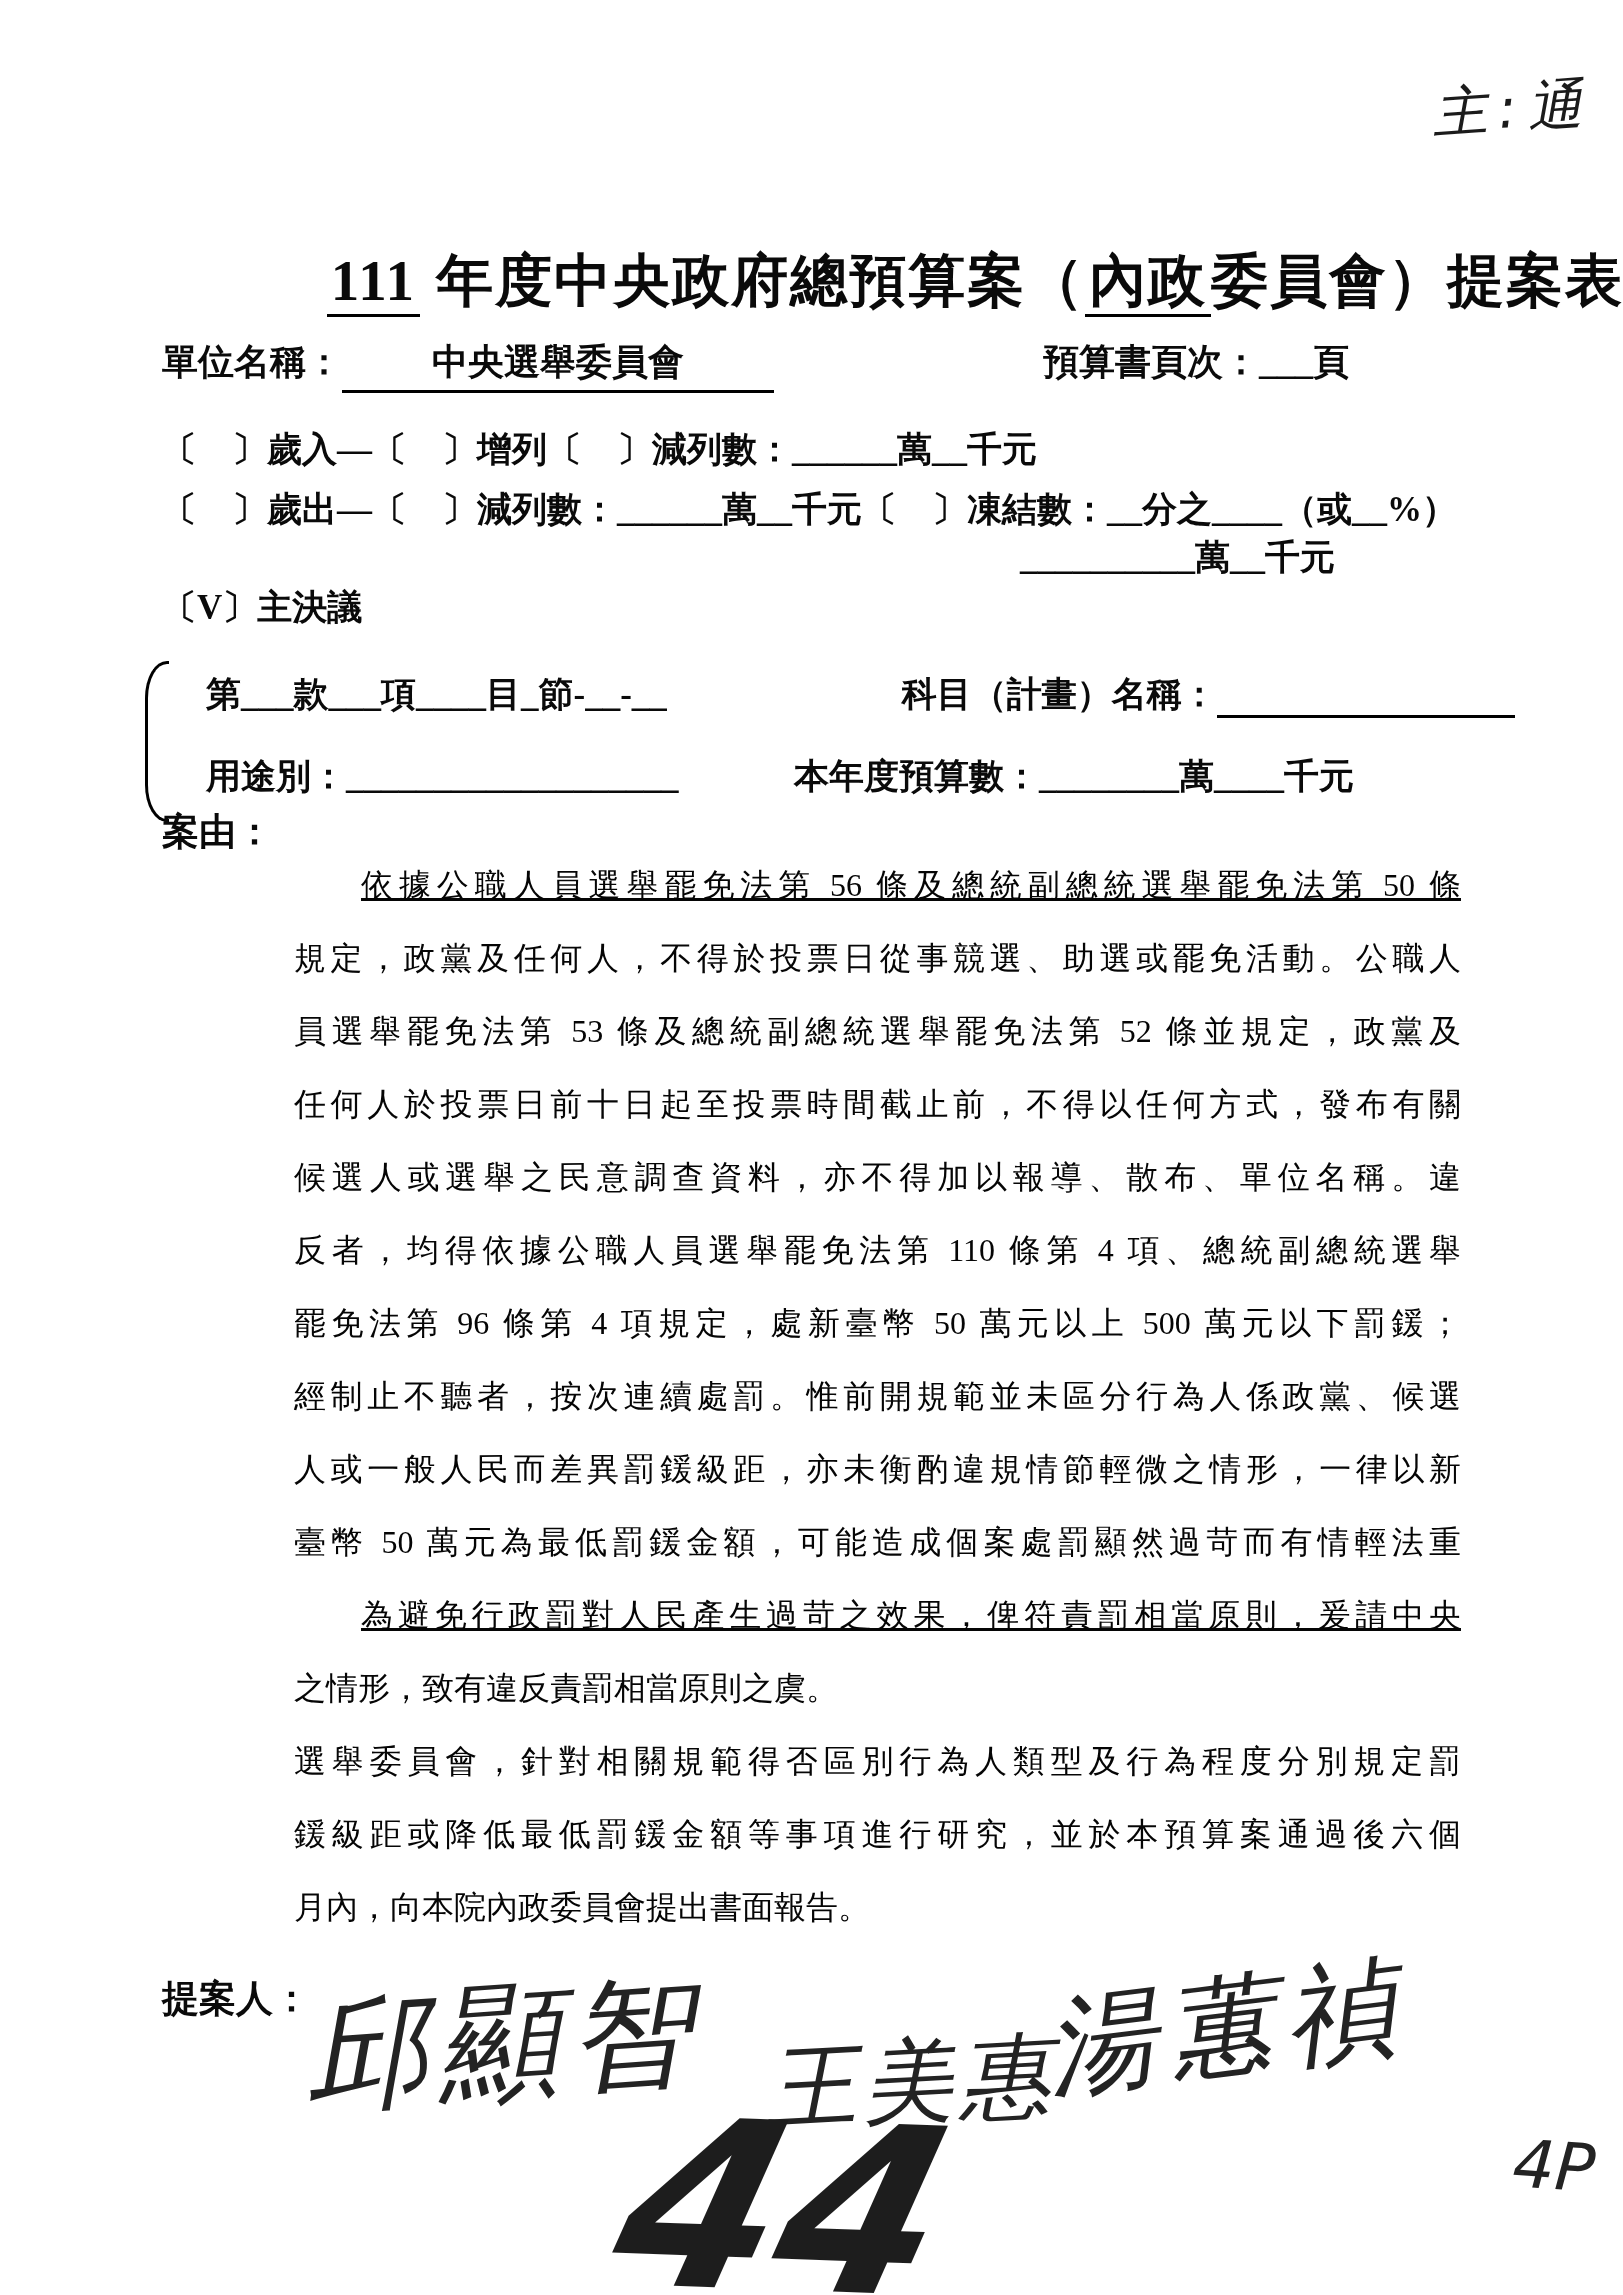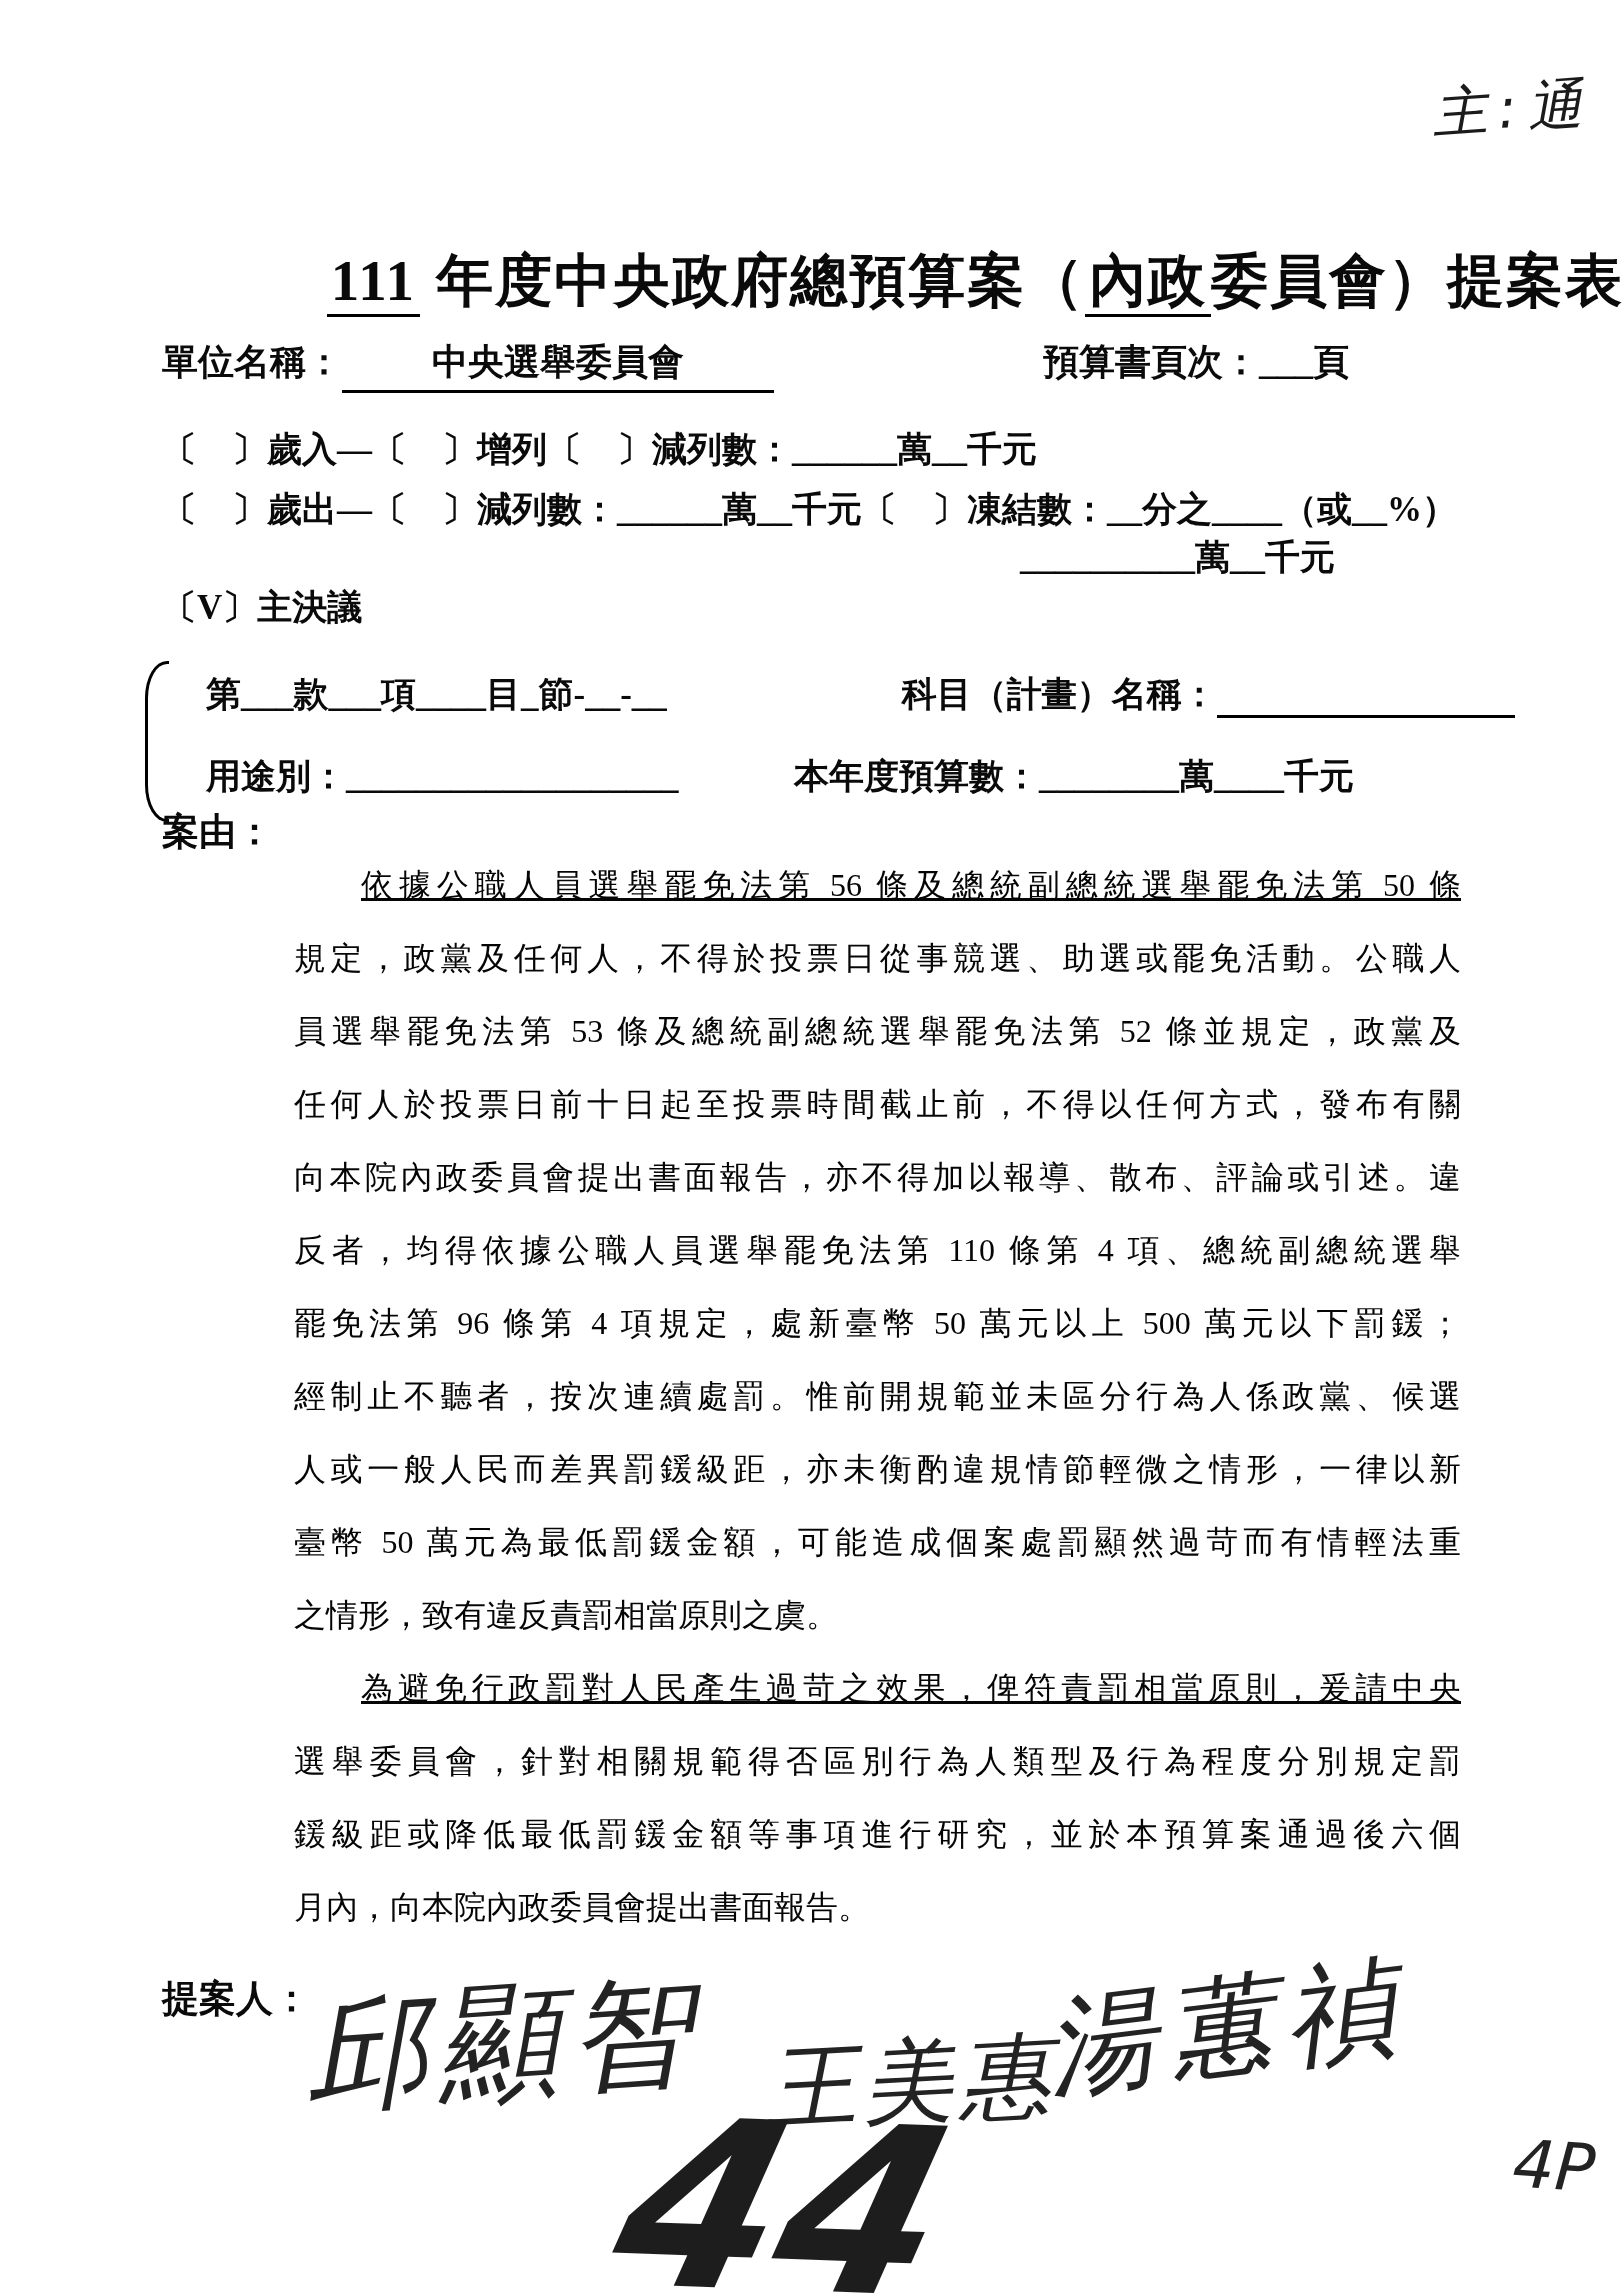--- a/index.html
+++ b/index.html
@@ -148,28 +148,28 @@
     <span>用途別：___________________</span>
     <span class="budget-cell">本年度預算數：________萬____千元</span>
   </div>
 
   <div class="case-label">案由：</div>
   <div class="case-body">
       <div class="body-line first">依據公職人員選舉罷免法第 56 條及總統副總統選舉罷免法第 50 條</div>
       <div class="body-line">規定，政黨及任何人，不得於投票日從事競選、助選或罷免活動。公職人</div>
       <div class="body-line">員選舉罷免法第 53 條及總統副總統選舉罷免法第 52 條並規定，政黨及</div>
       <div class="body-line">任何人於投票日前十日起至投票時間截止前，不得以任何方式，發布有關</div>
-      <div class="body-line">向本院內政委員會提出書面報告，亦不得加以報導、散布、評論或引述。違</div>
+      <div class="body-line">候選人或選舉之民意調查資料，亦不得加以報導、散布、單位名稱。違</div>
       <div class="body-line">反者，均得依據公職人員選舉罷免法第 110 條第 4 項、總統副總統選舉</div>
       <div class="body-line">罷免法第 96 條第 4 項規定，處新臺幣 50 萬元以上 500 萬元以下罰鍰；</div>
       <div class="body-line">經制止不聽者，按次連續處罰。惟前開規範並未區分行為人係政黨、候選</div>
       <div class="body-line">人或一般人民而差異罰鍰級距，亦未衡酌違規情節輕微之情形，一律以新</div>
       <div class="body-line">臺幣 50 萬元為最低罰鍰金額，可能造成個案處罰顯然過苛而有情輕法重</div>
+      <div class="body-line first">為避免行政罰對人民產生過苛之效果，俾符責罰相當原則，爰請中央</div>
       <div class="body-line last">之情形，致有違反責罰相當原則之虞。</div>
-      <div class="body-line first">為避免行政罰對人民產生過苛之效果，俾符責罰相當原則，爰請中央</div>
       <div class="body-line">選舉委員會，針對相關規範得否區別行為人類型及行為程度分別規定罰</div>
       <div class="body-line">鍰級距或降低最低罰鍰金額等事項進行研究，並於本預算案通過後六個</div>
       <div class="body-line last">月內，向本院內政委員會提出書面報告。</div>
     </div>
 
   <div class="proposer-label">提案人：</div>
   <div class="hw sig1">邱顯智</div>
   <div class="hw sig2">王美惠</div>
   <div class="hw sig3">湯蕙禎</div>
 

